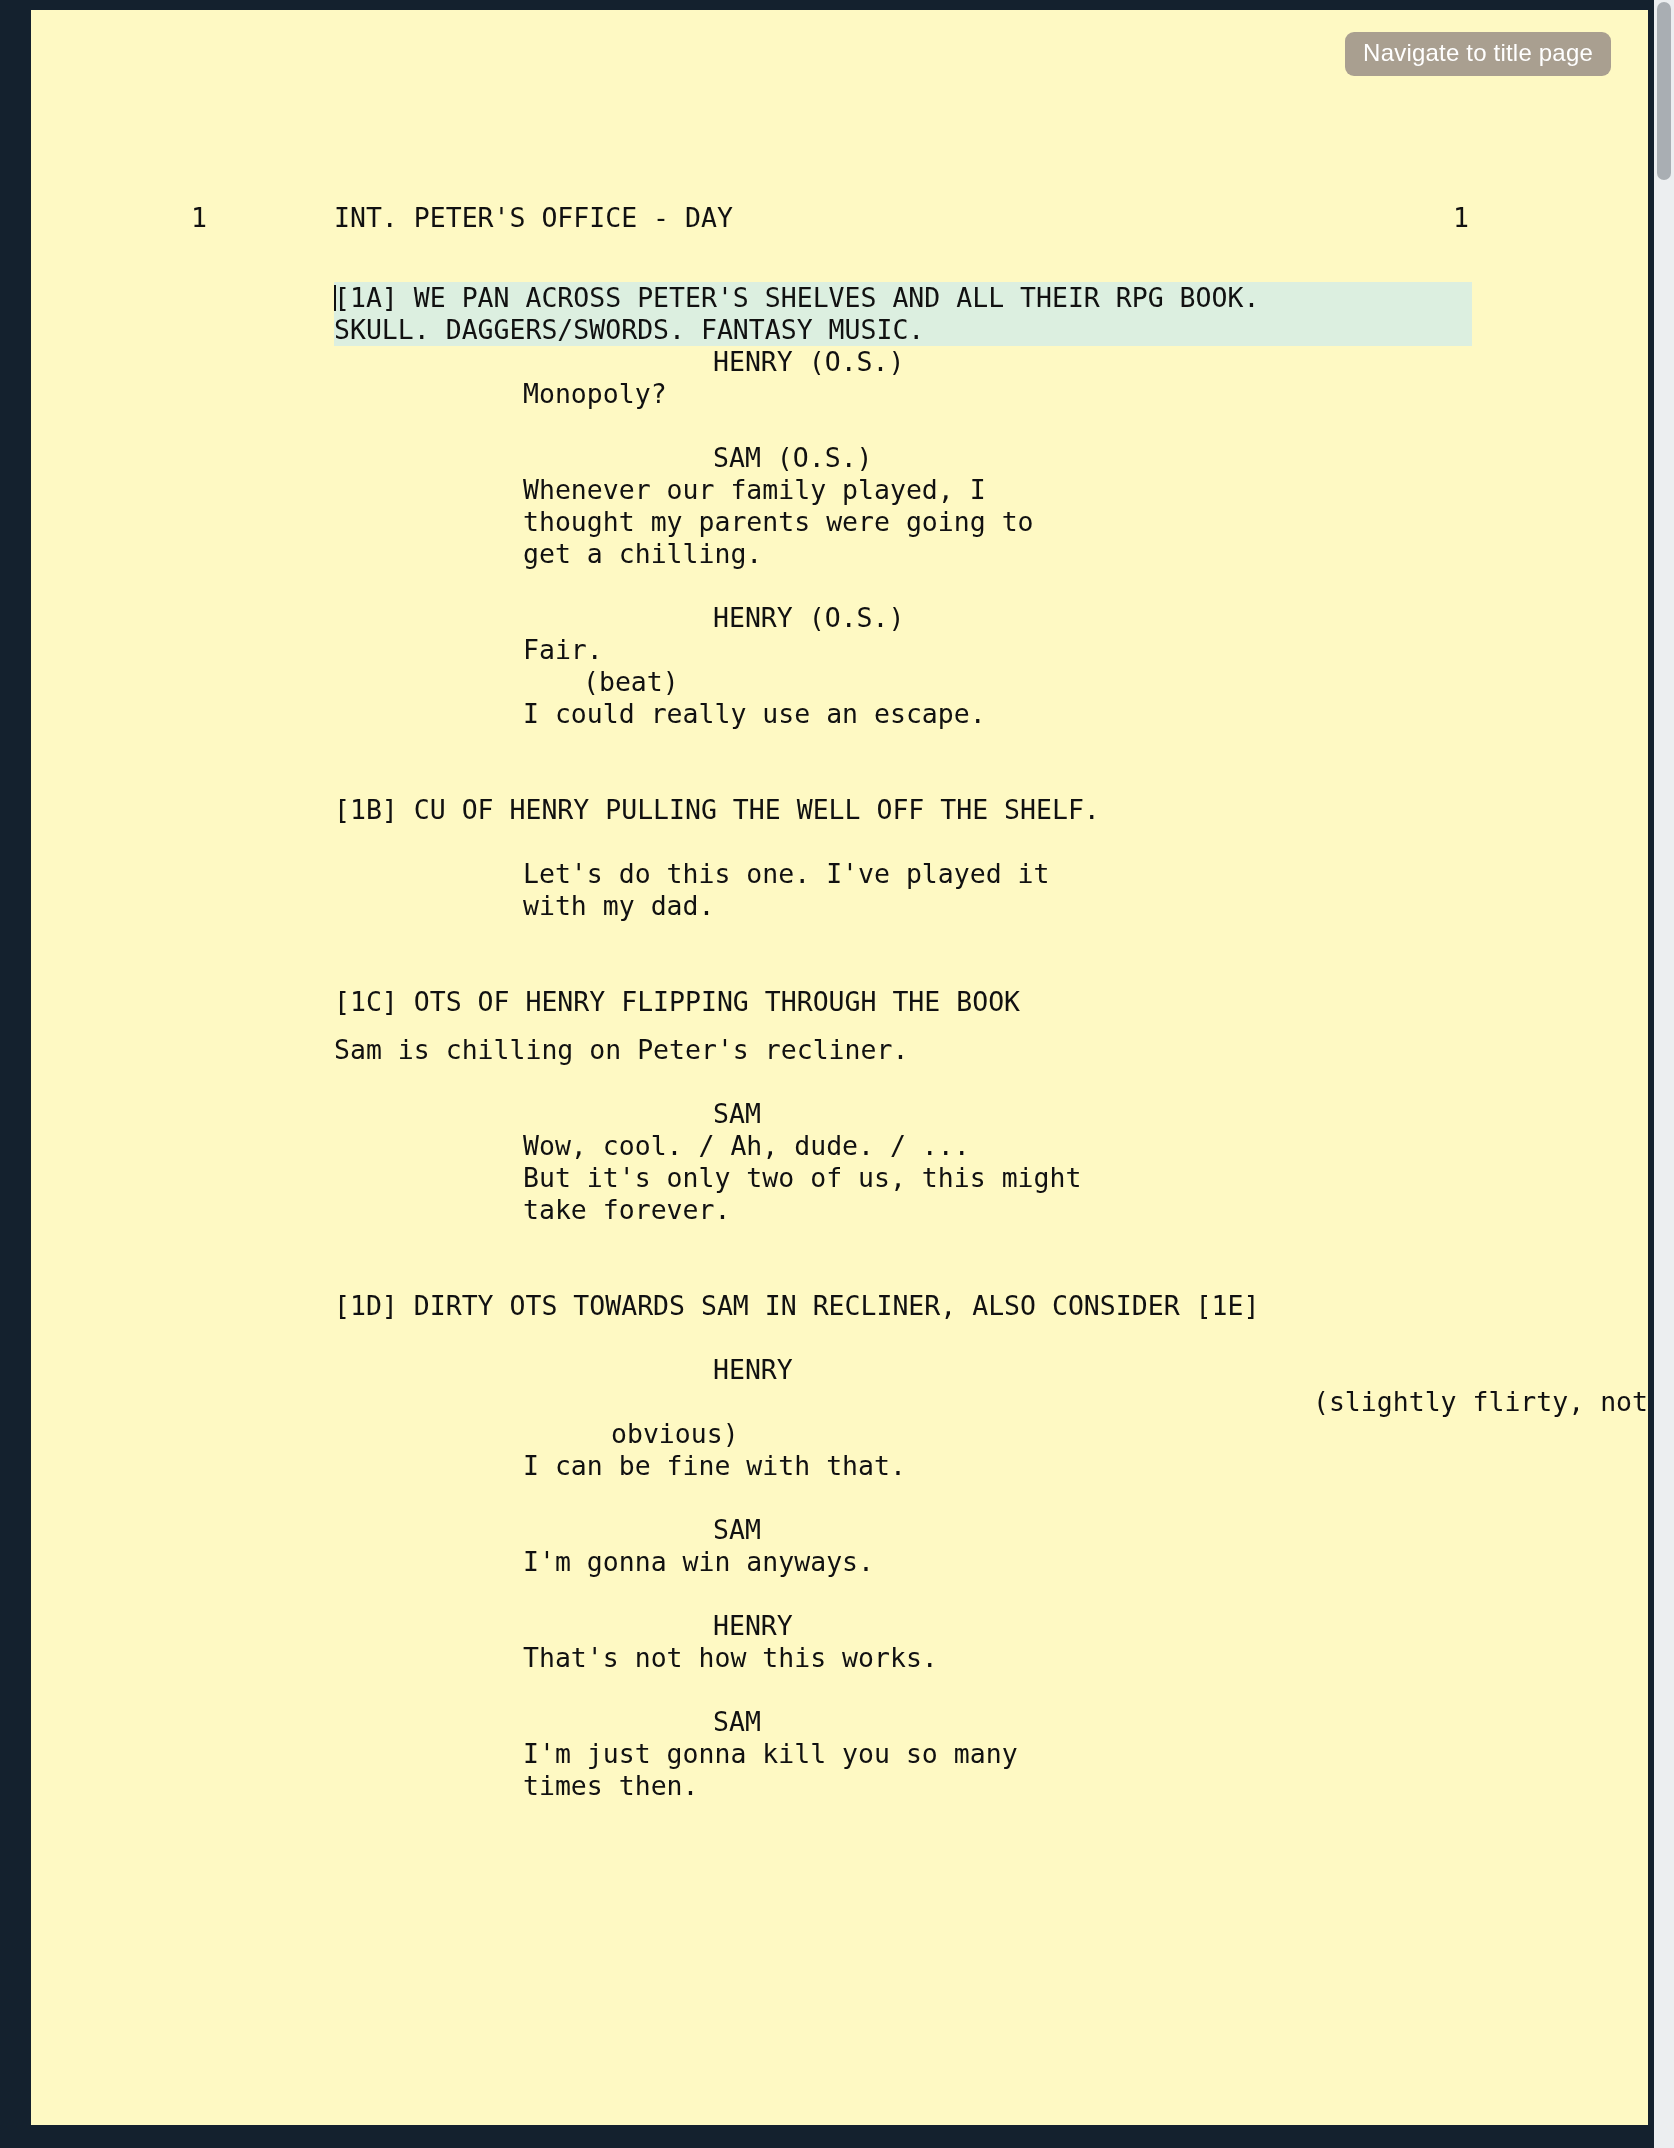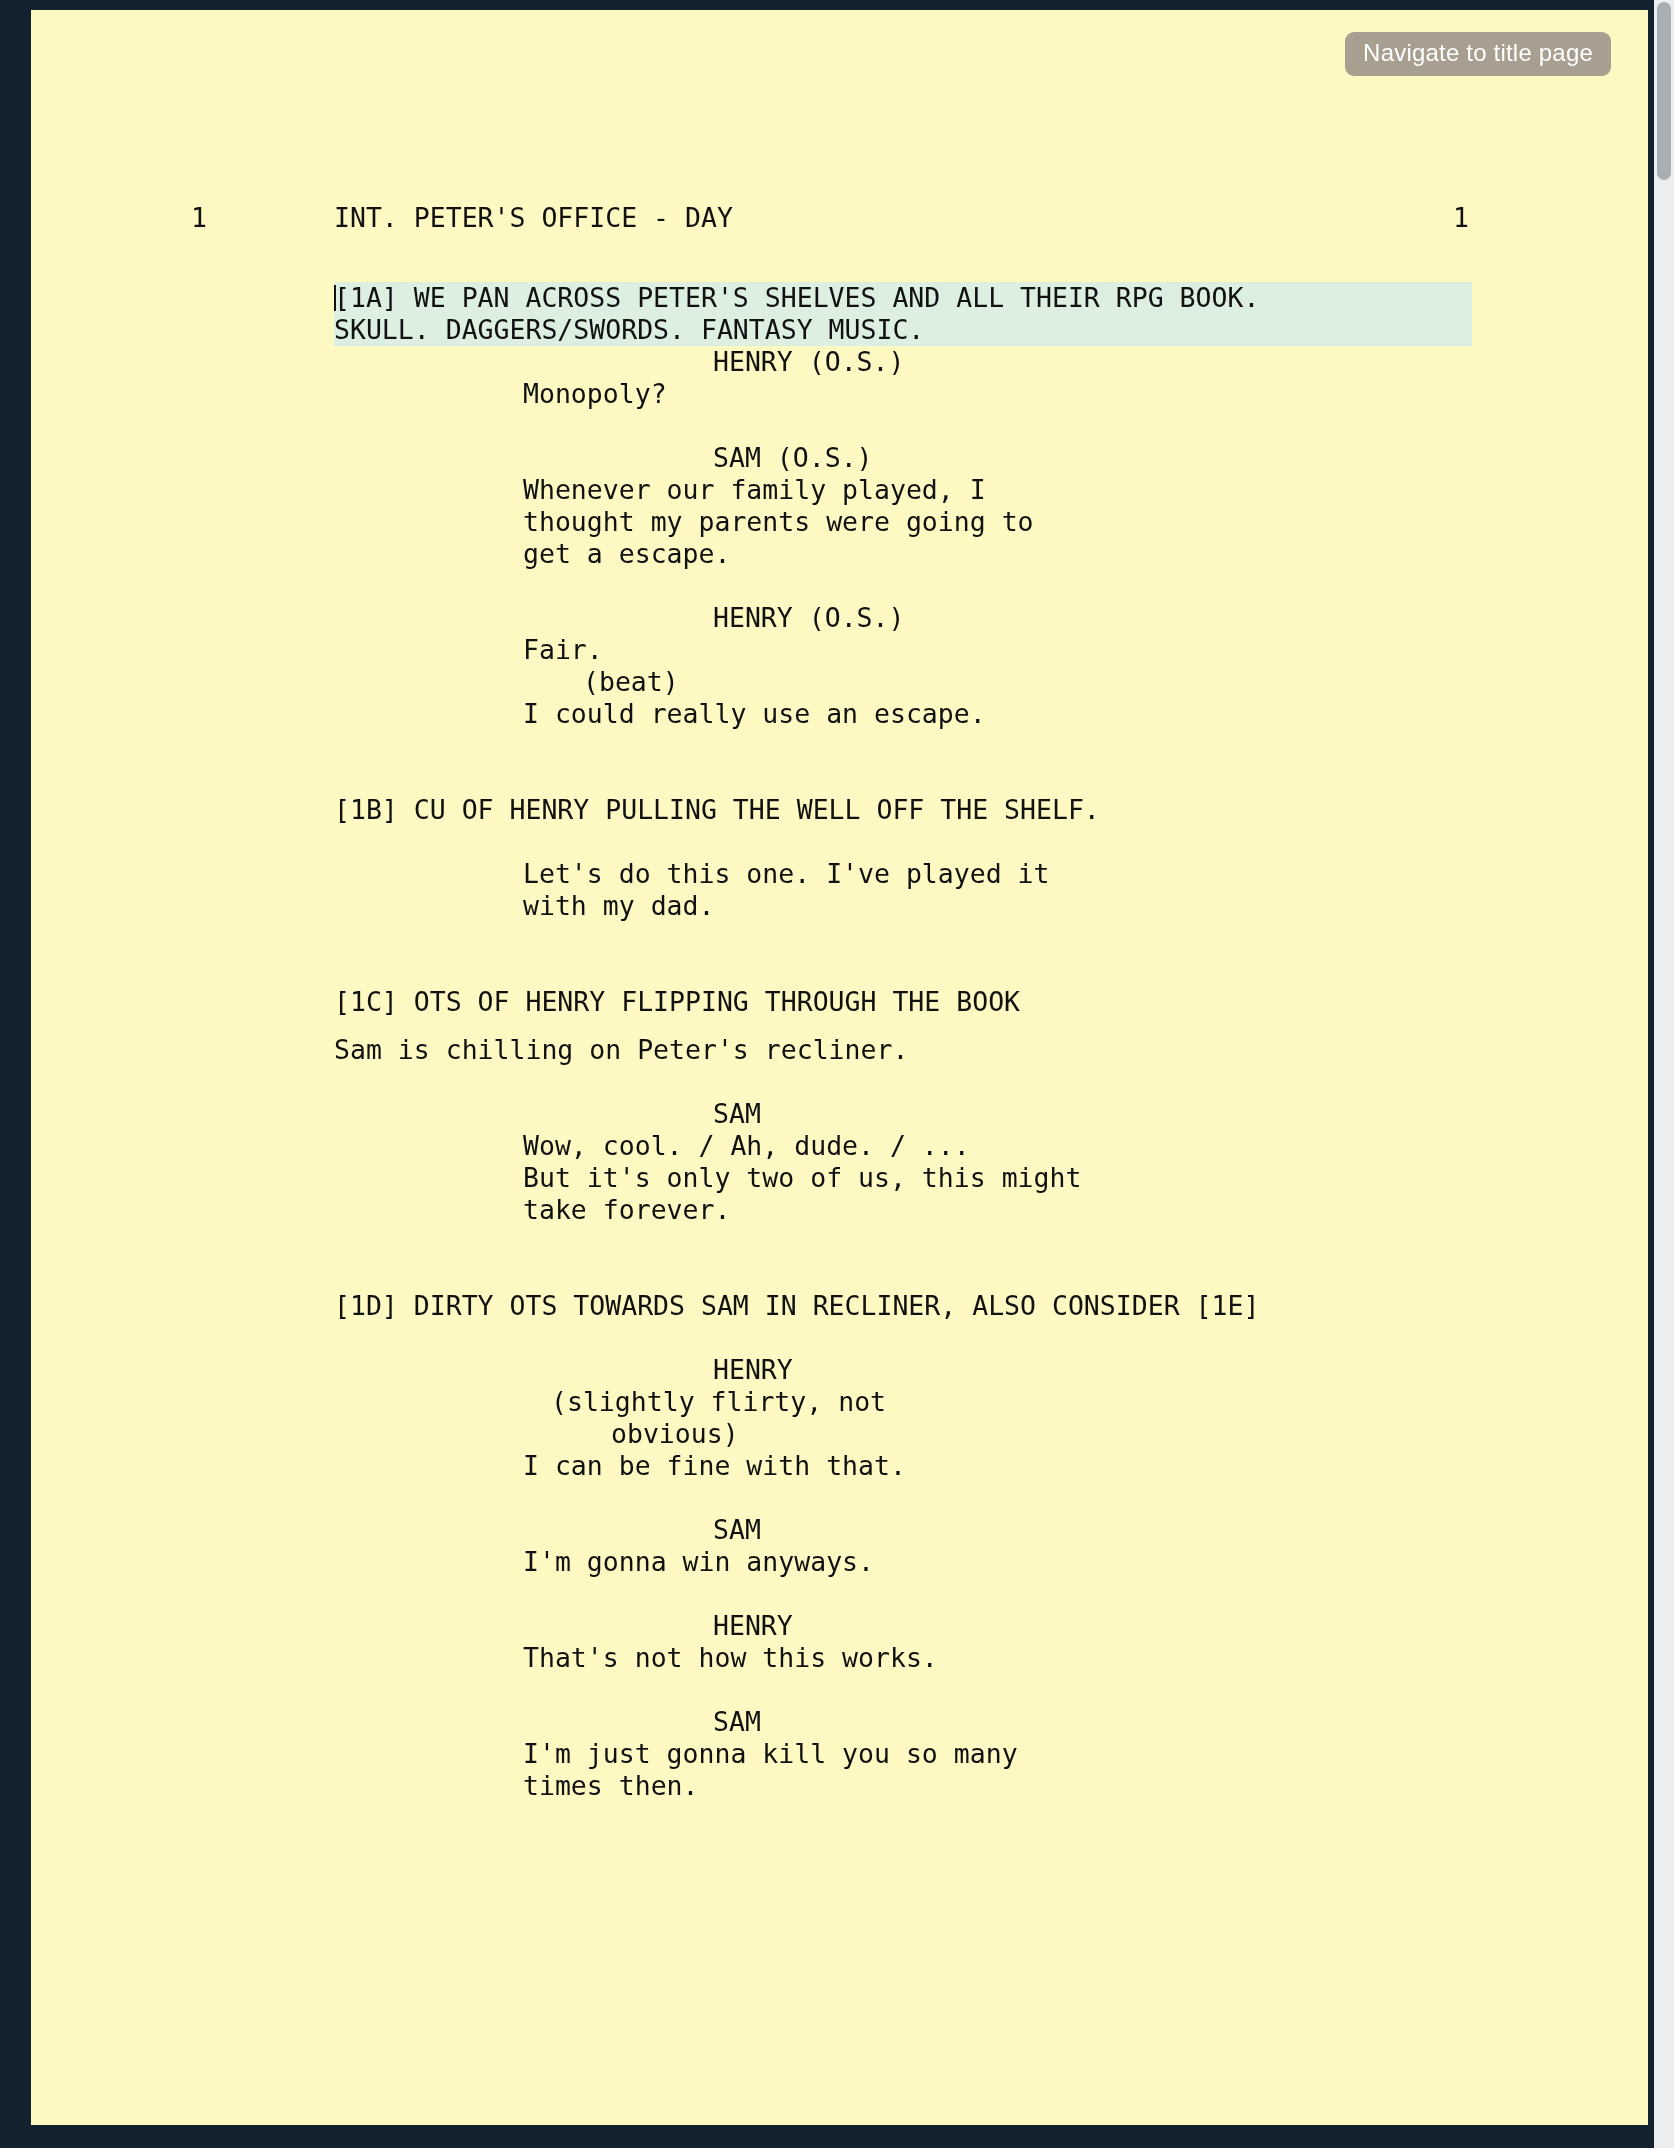--- a/index.html
+++ b/index.html
@@ -166,21 +166,21 @@
       </div>
 
       <div class="ln character">HENRY (O.S.)</div>
       <div class="ln dialog">Monopoly?</div>
 
       <div class="spacer"></div>
 
       <div class="ln character">SAM (O.S.)</div>
       <div class="ln dialog">Whenever our family played, I</div>
       <div class="ln dialog">thought my parents were going to</div>
-      <div class="ln dialog">get a escape.</div>
+      <div class="ln dialog">get a chilling.</div>
 
       <div class="spacer"></div>
 
       <div class="ln character">HENRY (O.S.)</div>
       <div class="ln dialog">Fair.</div>
       <div class="ln paren">(beat)</div>
       <div class="ln dialog">I could really use an escape.</div>
 
       <div class="spacer"></div>
       <div class="spacer"></div>
@@ -209,21 +209,21 @@
       <div class="ln dialog">take forever.</div>
 
       <div class="spacer"></div>
       <div class="spacer"></div>
 
       <div class="ln shot">[1D] DIRTY OTS TOWARDS SAM IN RECLINER, ALSO CONSIDER [1E]</div>
 
       <div class="spacer"></div>
 
       <div class="ln character">HENRY</div>
-      <div class="ln" style="padding-left:520px;">(slightly flirty, not</div>
+      <div class="ln" style="padding-left:520px;text-align:right;">(slightly flirty, not</div>
       <div class="ln" style="padding-left:580px;">obvious)</div>
       <div class="ln" style="padding-left:492px;">I can be fine with that.</div>
 
       <div class="spacer"></div>
 
       <div class="ln character">SAM</div>
       <div class="ln dialog">I'm gonna win anyways.</div>
 
       <div class="spacer"></div>
 

